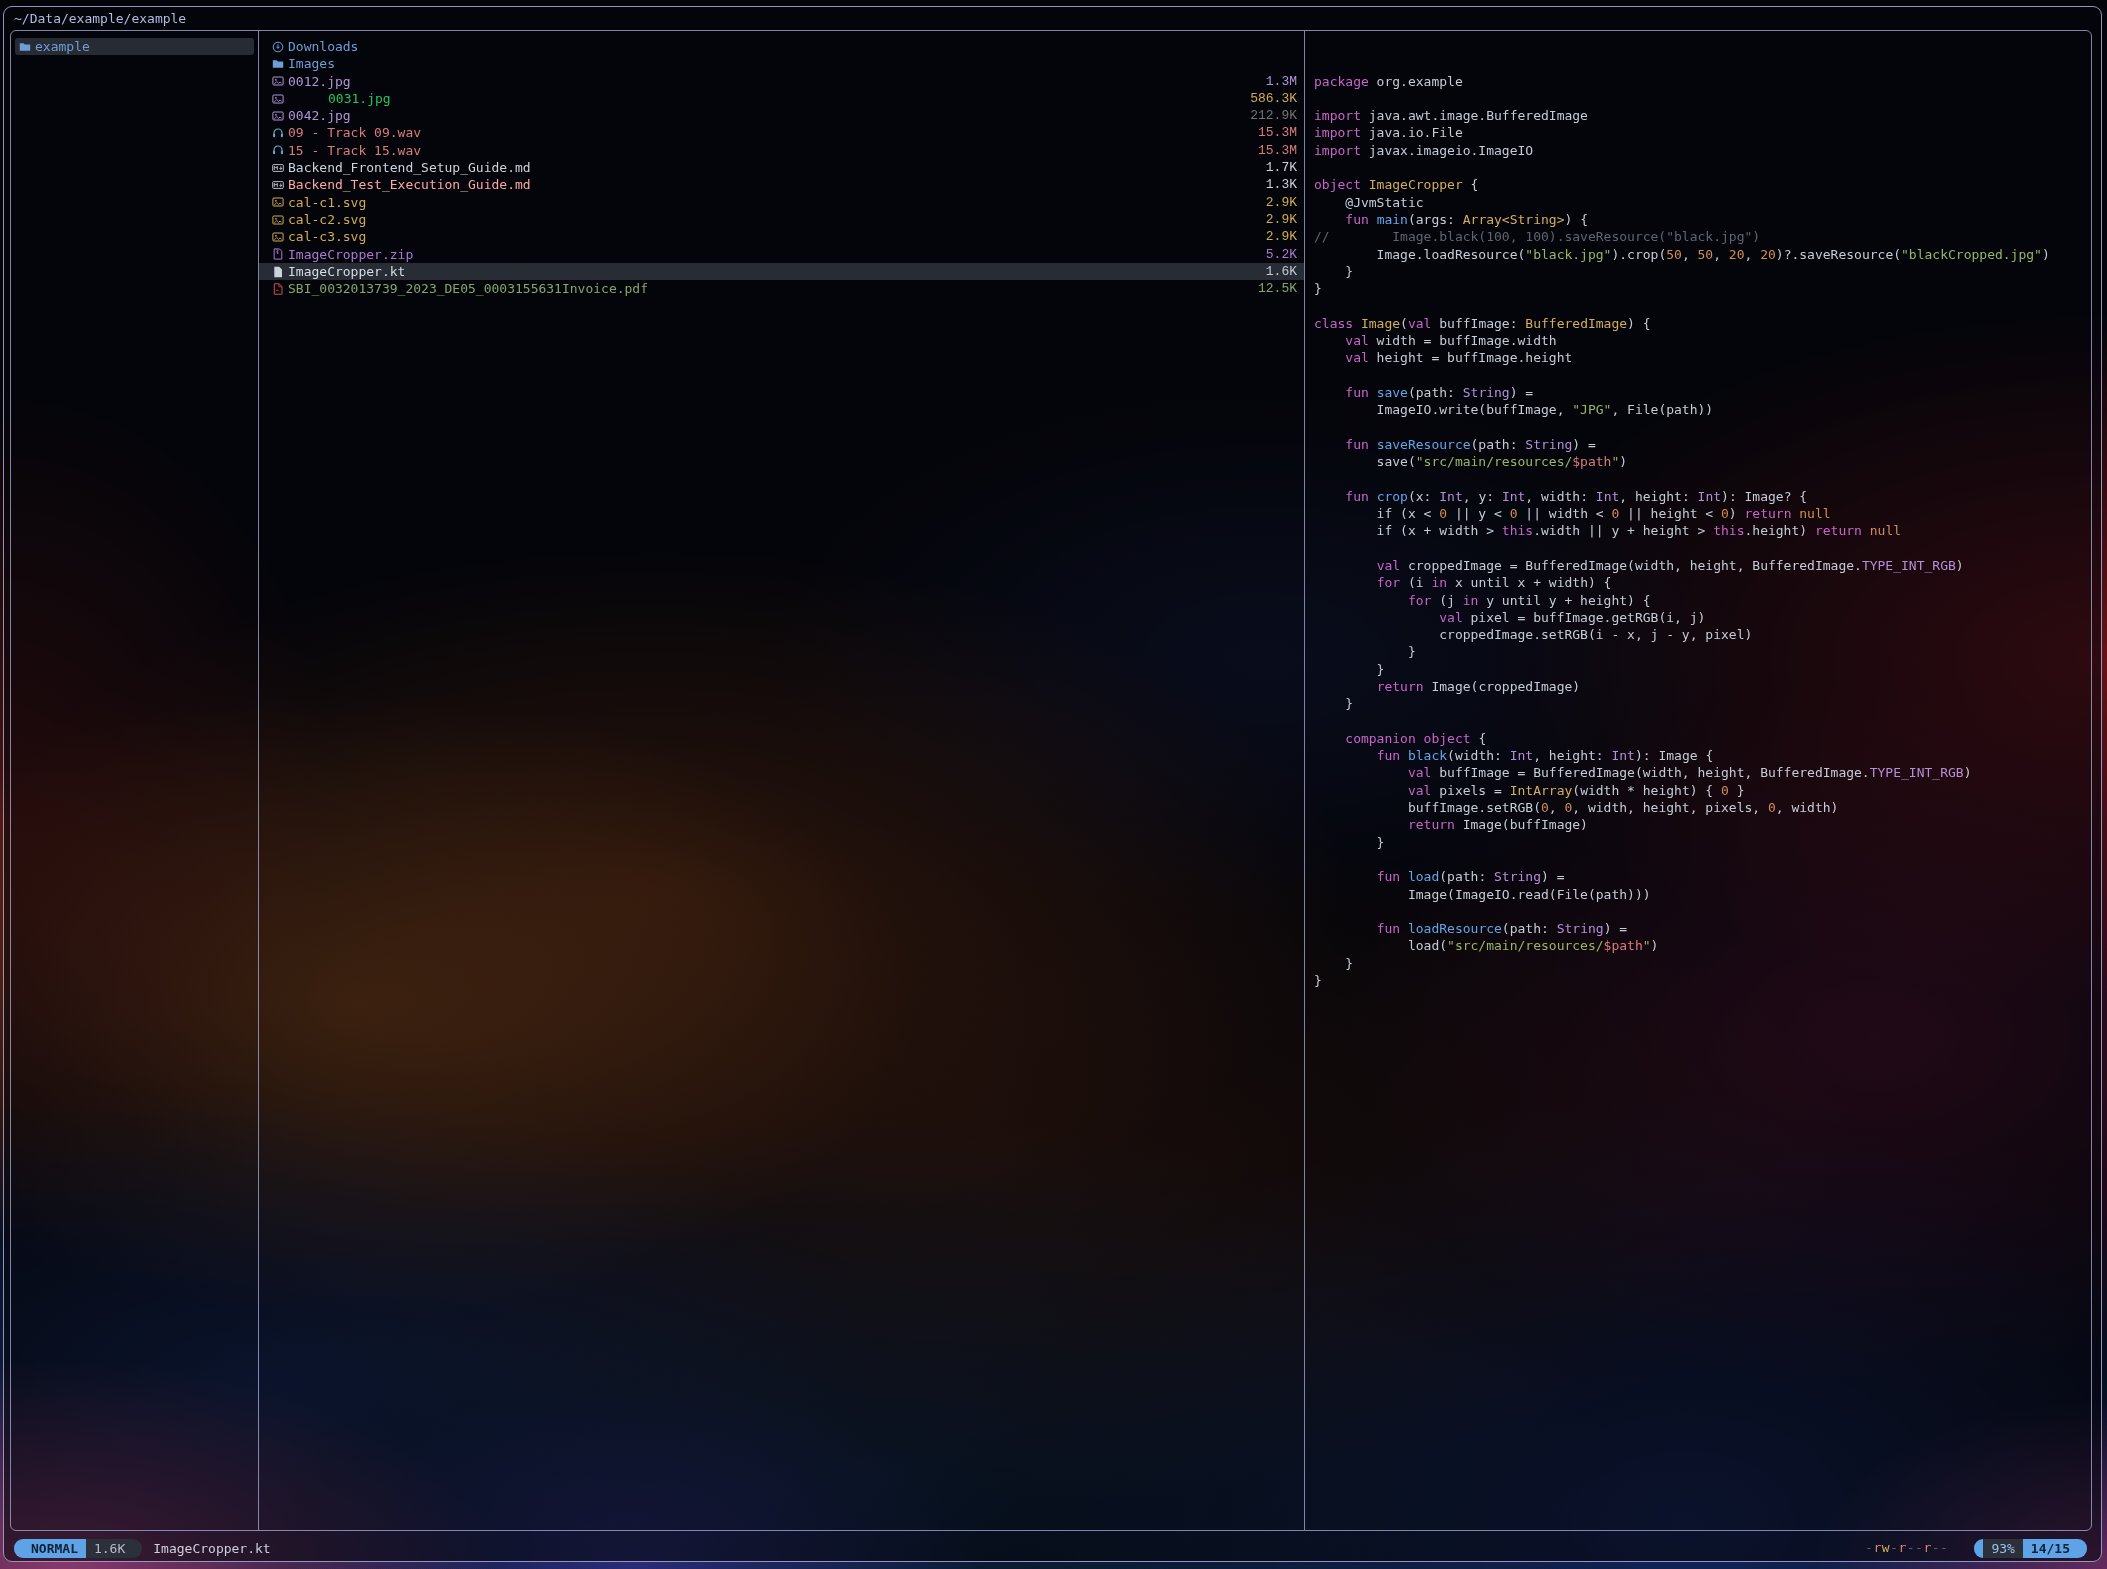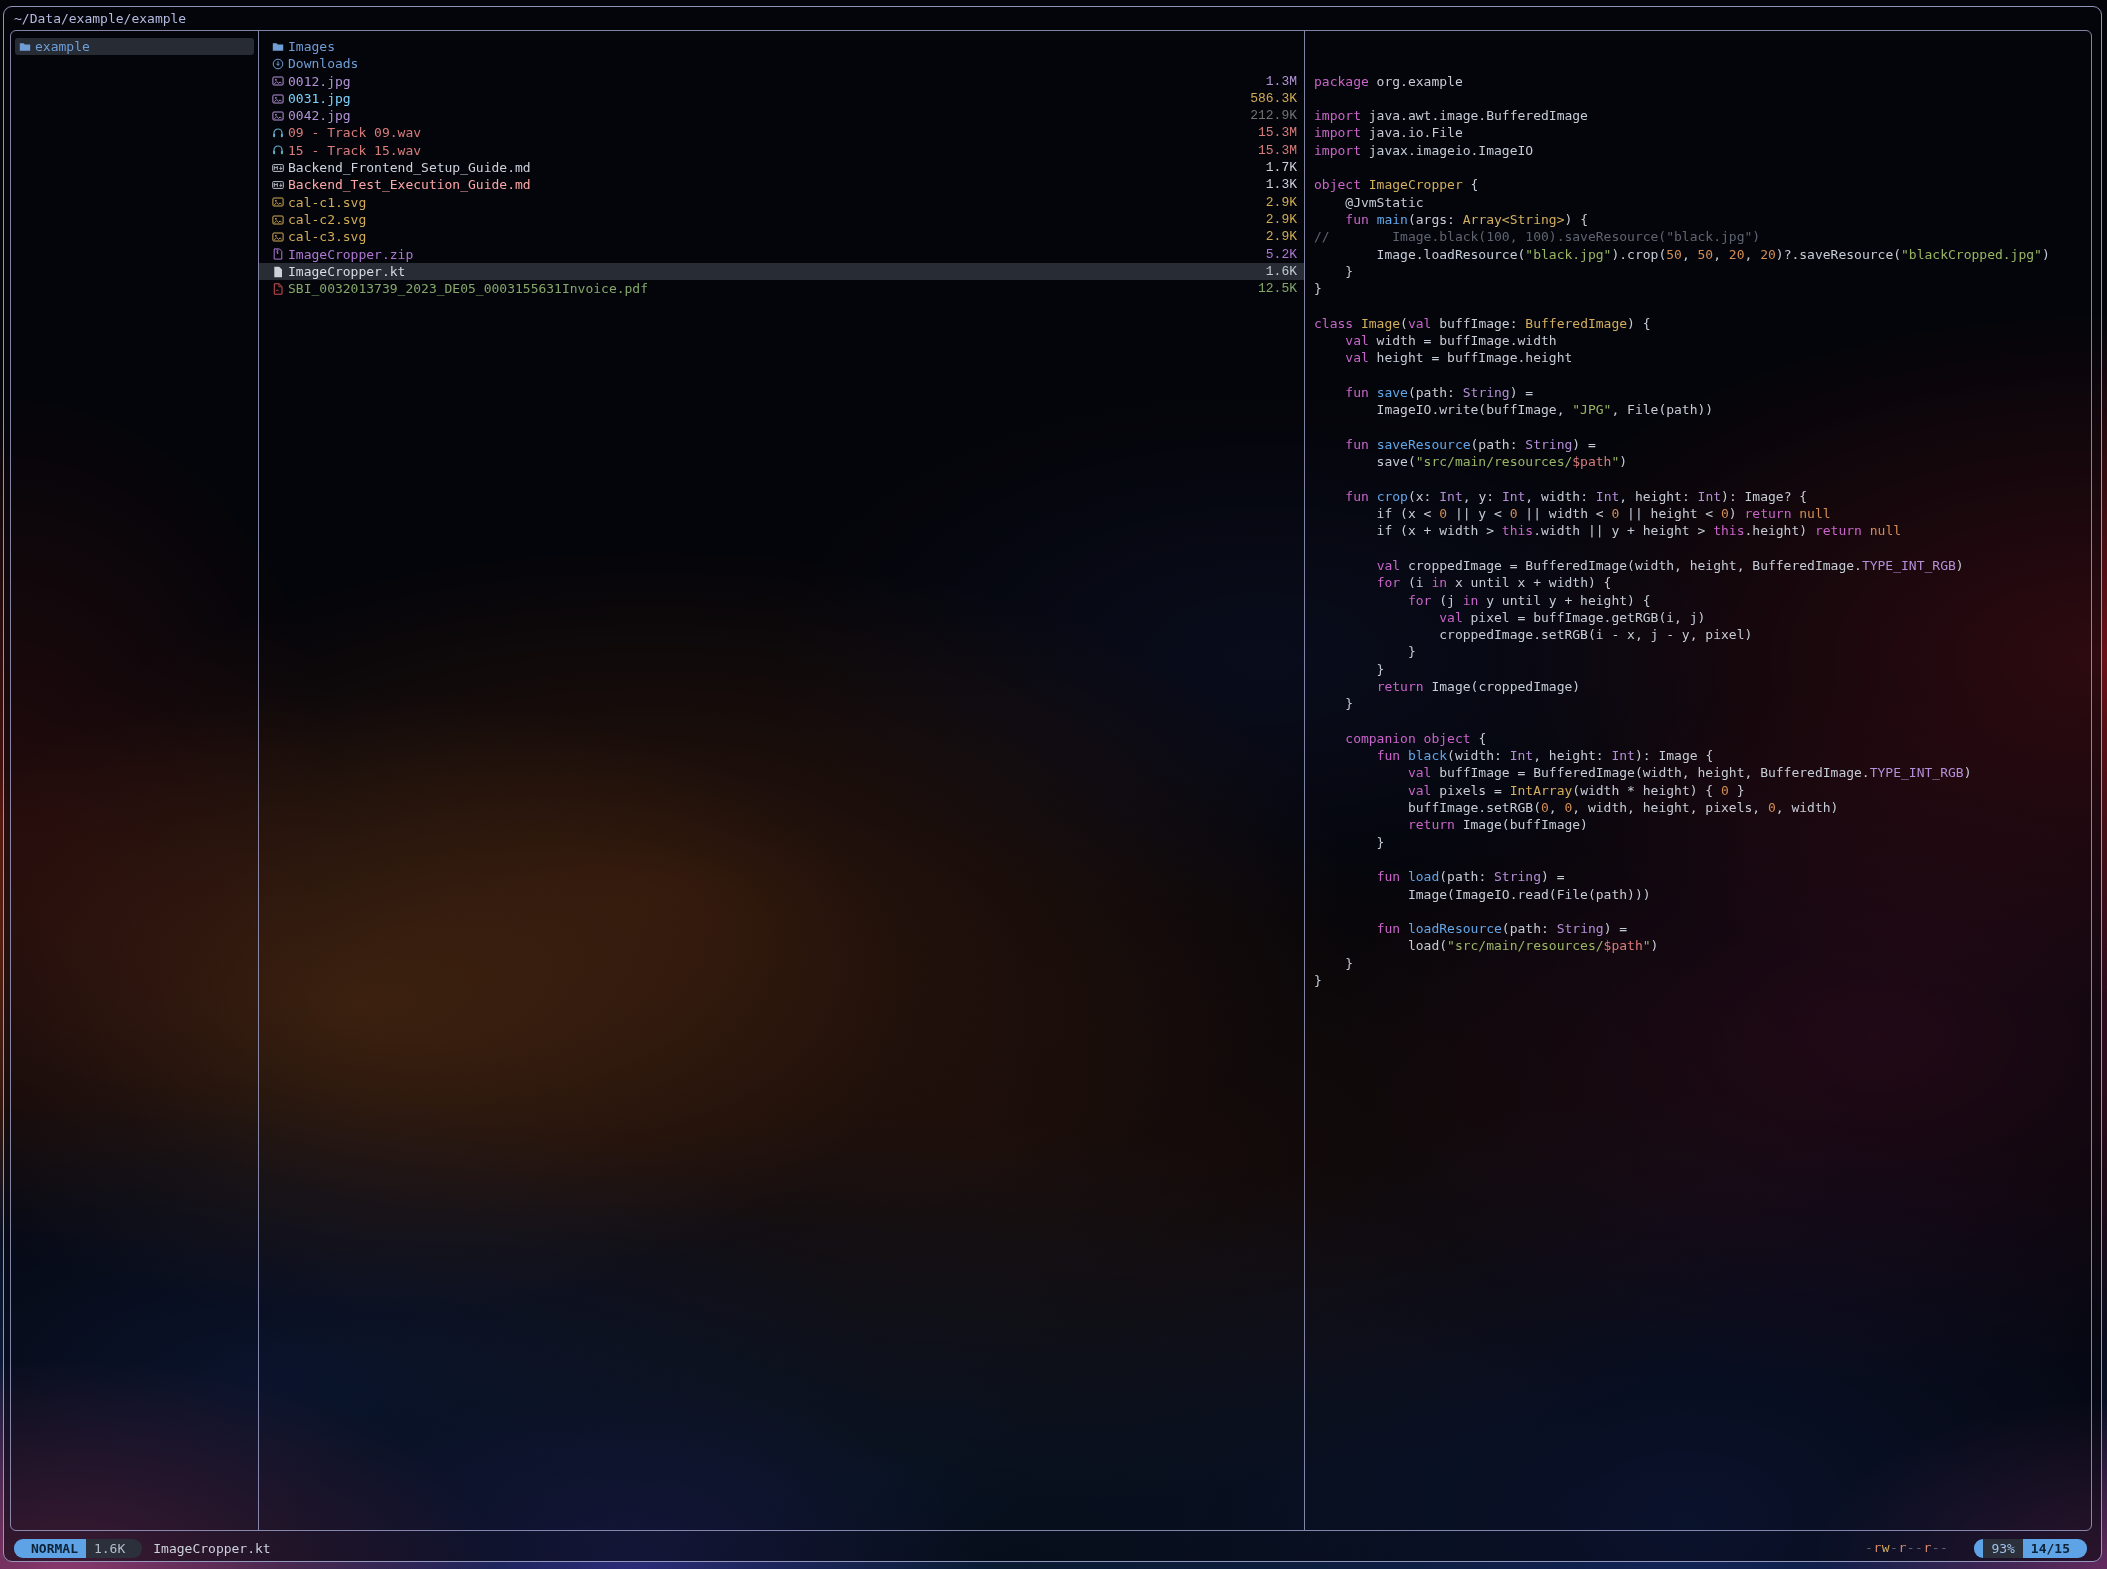--- a/index.html
+++ b/index.html
@@ -75,56 +75,56 @@
             </svg>
           </span>
         <span class="fname" style="color: rgb(111, 158, 214);">example</span>
       </div>
     </div>
     <div class="pane-list">
       <div>
           <div class="frow">
     <span class="icon" style="color: rgb(111, 158, 214);">
               <svg viewBox="0 0 12 12">
+                <circle cx="6" cy="6" r="4.8" fill="none" stroke="currentColor" stroke-width="1"></circle>
+                <path d="M6 3.2v4M4.4 5.7L6 7.4l1.6-1.7" fill="none" stroke="currentColor" stroke-width="1"></path>
+              </svg>
+            </span>
+    <span class="fname" style="color: rgb(111, 158, 214);">Downloads</span>
+    <span class="fsize" style="color: rgb(204, 210, 220);"></span>
+  </div>
+          <div class="frow">
+    <span class="icon" style="color: rgb(111, 158, 214);">
+              <svg viewBox="0 0 12 12">
                 <path d="M0.8 2.2h3.9l1.1 1.4h5.4v6.2H0.8z" fill="currentColor"></path>
               </svg>
             </span>
     <span class="fname" style="color: rgb(111, 158, 214);">Images</span>
     <span class="fsize" style="color: rgb(204, 210, 220);"></span>
   </div>
           <div class="frow">
-    <span class="icon" style="color: rgb(111, 158, 214);">
-              <svg viewBox="0 0 12 12">
-                <circle cx="6" cy="6" r="4.8" fill="none" stroke="currentColor" stroke-width="1"></circle>
-                <path d="M6 3.2v4M4.4 5.7L6 7.4l1.6-1.7" fill="none" stroke="currentColor" stroke-width="1"></path>
-              </svg>
-            </span>
-    <span class="fname" style="color: rgb(111, 158, 214);">Downloads</span>
-    <span class="fsize" style="color: rgb(204, 210, 220);"></span>
-  </div>
-          <div class="frow">
     <span class="icon" style="color: rgb(180, 148, 216);">
               <svg viewBox="0 0 12 12">
                 <rect x="0.9" y="2" width="10.2" height="8" rx="1" fill="none" stroke="currentColor" stroke-width="1"></rect>
                 <circle cx="3.9" cy="4.8" r="0.9" fill="currentColor"></circle>
                 <path d="M2.3 8.9l2.4-2.4 1.9 1.9 1.5-1.5 1.6 1.6" fill="none" stroke="currentColor" stroke-width="0.9"></path>
               </svg>
             </span>
     <span class="fname" style="color: rgb(180, 148, 216);">0012.jpg</span>
     <span class="fsize" style="color: rgb(180, 148, 216);">1.3M</span>
   </div>
           <div class="frow">
     <span class="icon" style="color: rgb(180, 148, 216);">
               <svg viewBox="0 0 12 12">
                 <rect x="0.9" y="2" width="10.2" height="8" rx="1" fill="none" stroke="currentColor" stroke-width="1"></rect>
                 <circle cx="3.9" cy="4.8" r="0.9" fill="currentColor"></circle>
                 <path d="M2.3 8.9l2.4-2.4 1.9 1.9 1.5-1.5 1.6 1.6" fill="none" stroke="currentColor" stroke-width="0.9"></path>
               </svg>
             </span>
-    <span class="fname" style="color: #7dd3fc;">0031.jpg</span>
+    <span class="fname" style="color: #22c55e; margin-left: 40px;">0031.jpg</span>
     <span class="fsize" style="color: rgb(210, 172, 85);">586.3K</span>
   </div>
           <div class="frow">
     <span class="icon" style="color: rgb(180, 148, 216);">
               <svg viewBox="0 0 12 12">
                 <rect x="0.9" y="2" width="10.2" height="8" rx="1" fill="none" stroke="currentColor" stroke-width="1"></rect>
                 <circle cx="3.9" cy="4.8" r="0.9" fill="currentColor"></circle>
                 <path d="M2.3 8.9l2.4-2.4 1.9 1.9 1.5-1.5 1.6 1.6" fill="none" stroke="currentColor" stroke-width="0.9"></path>
               </svg>
             </span>

